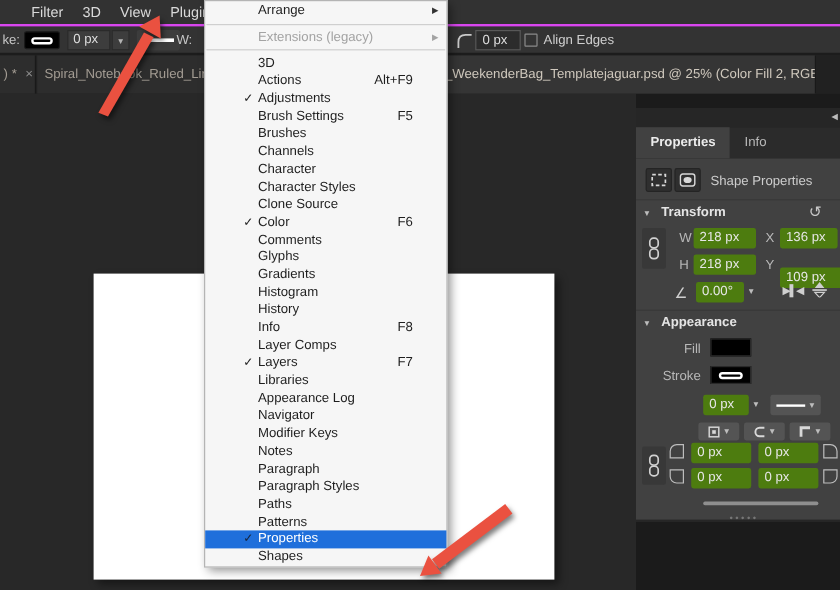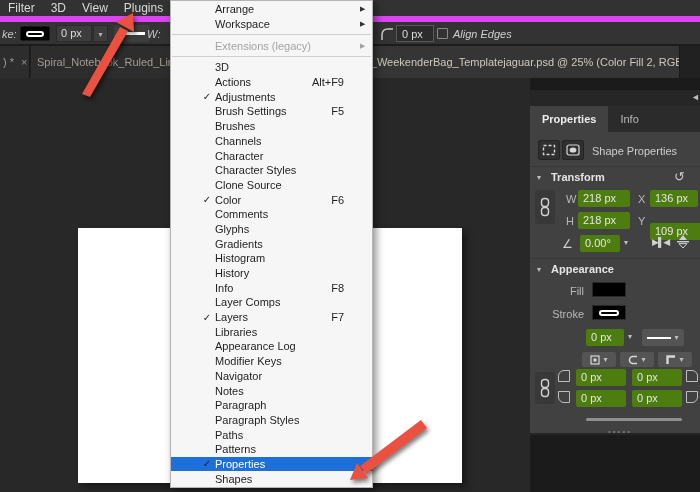--- a/index.html
+++ b/index.html
@@ -1,27 +1,27 @@
 <!DOCTYPE html>
 <html><head>
 <meta charset="utf-8">
 <style>
   * { margin:0; padding:0; box-sizing:border-box; }
   body { font-family: "Liberation Sans", sans-serif; background:#111; }
   .stage { position:relative; width:700px; height:492px; overflow:hidden; background:#282828; }
   .abs { position:absolute; }
 
   
-  .menubar { left:0; top:0; width:700px; height:22px; background:#323232; border-bottom:6px solid #d946ef; display:flex; align-items:center; padding-left:0; z-index:10; }
+  .menubar { left:0; top:0; width:700px; height:22px; background:#323232; border-bottom:2px solid #d946ef; display:flex; align-items:center; padding-left:18px; z-index:10; }
   .menu-btn { color:#d9d9d9; font-size:12px; padding:2px 8px; line-height:16px; }
   .menu-btn.active { background:#2a2a2a; border:1px solid #8a8a8a; padding:1px 7px; }
 
   
   .optionsbar { left:0; top:22px; width:700px; height:24px; background:#333333; border-bottom:2px solid #1c1c1c; z-index:9; }
-  .opt-label { color:#c6c6c6; font-size:11px;font-style:italic; }
+  .opt-label { color:#c6c6c6; font-size:11px; }
   .swatch-btn { left:20px; top:4px; width:30px; height:15px; background:#000; border-radius:2px; border:1px solid #1a1a1a; }
   .swatch-btn .pill { position:absolute; left:5px; top:4px; width:18px; height:6px; border:2px solid #fff; border-radius:3px; }
   .opt-field { background:#3d3d3d; border:1px solid #2a2a2a; color:#ddd; font-size:11px; line-height:13px; padding:1px 4px; }
   .chev { color:#b5b5b5; font-size:8px; }
   .chev-box { background:#3d3d3d; border:1px solid #2a2a2a; text-align:center; }
   .line-btn { left:114px; top:3px; width:36px; height:17px; background:#3d3d3d; border-radius:2px; }
   .line-btn .wline { position:absolute; left:5px; top:7px; width:26px; height:3px; background:#fff; }
   .radius-field { left:396px; top:3px; width:38px; height:17px; background:#2c2c2c; border:1px solid #585858; color:#ddd; font-size:11px; padding:2px 5px; }
   .checkbox { left:437px; top:6px; width:11px; height:11px; background:#333; border:1px solid #8a8a8a; border-radius:1px; }
 
@@ -226,26 +226,20 @@
     <span class="pb grip" style="left:78px; top:295px;">•••••</span>
   </div>
 
   <div class="abs wmenu" id="menu-list">
       <div class="m-row">
         <span class="m-chk"></span>
         <span class="m-lab">Arrange</span>
         <span class="m-sc"></span>
         <span class="m-ar">▶</span>
       </div>
-      <div class="m-row">
-        <span class="m-chk"></span>
-        <span class="m-lab">Workspace</span>
-        <span class="m-sc"></span>
-        <span class="m-ar">▶</span>
-      </div>
       <div class="m-sep"></div>
       <div class="m-row dis">
         <span class="m-chk"></span>
         <span class="m-lab">Extensions (legacy)</span>
         <span class="m-sc"></span>
         <span class="m-ar">▶</span>
       </div>
       <div class="m-sep"></div>
       <div class="m-row">
         <span class="m-chk"></span>
@@ -362,27 +356,27 @@
         <span class="m-ar"></span>
       </div>
       <div class="m-row">
         <span class="m-chk"></span>
         <span class="m-lab">Appearance Log</span>
         <span class="m-sc"></span>
         <span class="m-ar"></span>
       </div>
       <div class="m-row">
         <span class="m-chk"></span>
+        <span class="m-lab">Navigator</span>
+        <span class="m-sc"></span>
+        <span class="m-ar"></span>
+      </div>
+      <div class="m-row">
+        <span class="m-chk"></span>
         <span class="m-lab">Modifier Keys</span>
-        <span class="m-sc"></span>
-        <span class="m-ar"></span>
-      </div>
-      <div class="m-row">
-        <span class="m-chk"></span>
-        <span class="m-lab">Navigator</span>
         <span class="m-sc"></span>
         <span class="m-ar"></span>
       </div>
       <div class="m-row">
         <span class="m-chk"></span>
         <span class="m-lab">Notes</span>
         <span class="m-sc"></span>
         <span class="m-ar"></span>
       </div>
       <div class="m-row">

